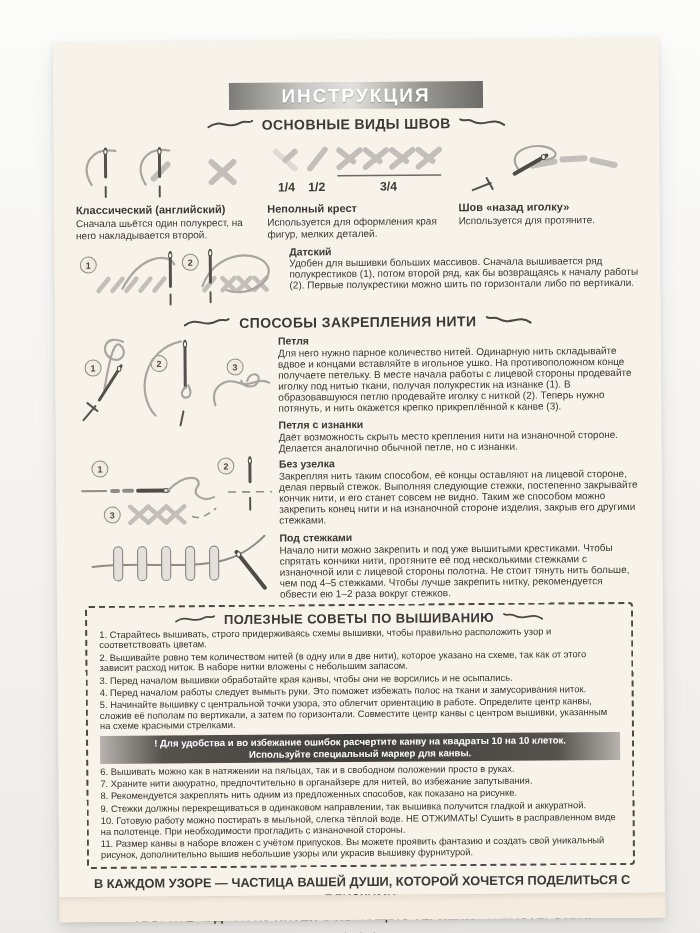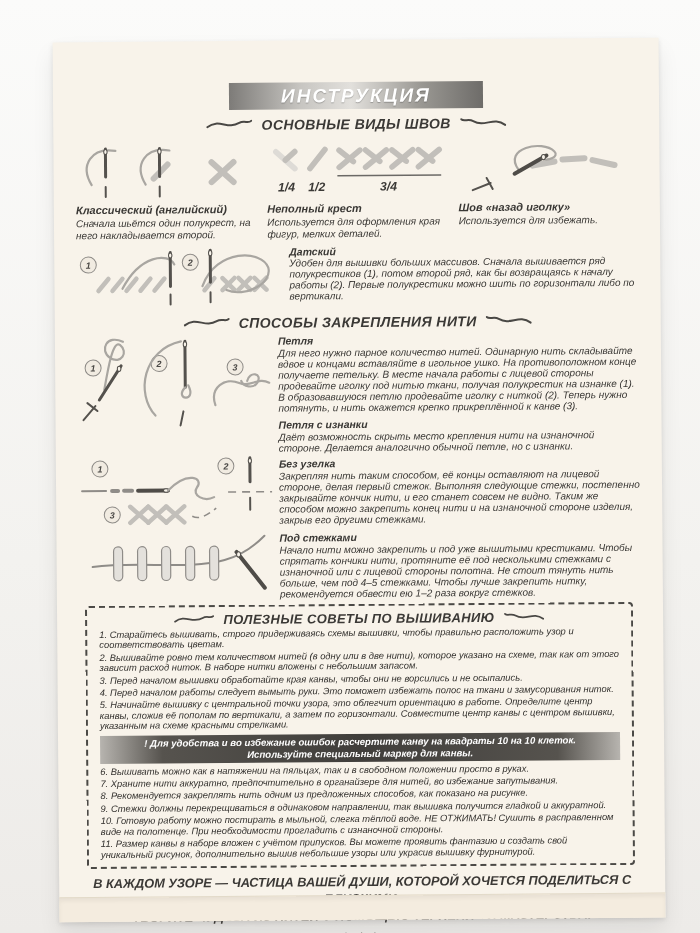--- a/index.html
+++ b/index.html
@@ -1,21 +1,21 @@
 <!DOCTYPE html>
 <html><head>
 <meta charset="utf-8">
 <style>
   html,body{margin:0;padding:0;}
   body{
     width:700px;height:933px;overflow:hidden;
     font-family:"Liberation Sans",sans-serif;
     background:linear-gradient(180deg,#fbfbfa 0%,#f3f2ef 60%,#edebe8 100%);
   }
-  .stage{position:relative;width:700px;height:853px;font-style:italic;}
+  .stage{position:relative;width:700px;height:853px;}
   .sheet{
     position:absolute;left:56px;top:40px;width:606px;height:880px;
     background:#f8f3ea;
     transform:rotate(-0.45deg);
     box-shadow:0 2px 5px rgba(0,0,0,.10),0 12px 22px rgba(0,0,0,.08);
     padding:0 22px;box-sizing:border-box;color:#3a3835;
   }
   .band{
     width:254px;height:27px;margin:42px auto 0;
     background:linear-gradient(90deg,#7d7b78 0%,#c7c5c1 28%,#e2e0dc 48%,#999792 76%,#6e6c69 100%);
@@ -147,21 +147,21 @@
             <line class="stitch" x1="104" y1="20" x2="126" y2="19"></line>
             <line class="stitch" x1="134" y1="21" x2="156" y2="26"></line>
             <path class="thread" d="M60,30 C44,8 84,0 96,12 C101,17 90,22 83,19"></path>
             <line class="needle-thick" x1="56" y1="34" x2="88" y2="16"></line>
               <ellipse class="eye" cx="85" cy="17.5" rx="2" ry="2.6"></ellipse>
             <line class="pin" x1="14" y1="50" x2="32" y2="43"></line>
               <line class="pin" x1="28" y1="38" x2="34" y2="49"></line>
           </svg>
         </div>
         <div class="col-title">Шов «назад иголку»</div>
-        <div class="col-text">Используется для избежать.</div>
+        <div class="col-text">Используется для протяните.</div>
       </div>
     </div>
 
     <div class="danish-row">
       <div class="ill">
         <svg width="205" height="64" viewBox="0 0 205 64">
           <circle class="mark-c" cx="12" cy="20" r="8"></circle>
             <text class="mark-t" x="12" y="23.5">1</text>
           <line class="stitch-s" x1="22" y1="46" x2="32" y2="34"></line>
             <line class="stitch-s" x1="36" y1="46" x2="46" y2="34"></line>

